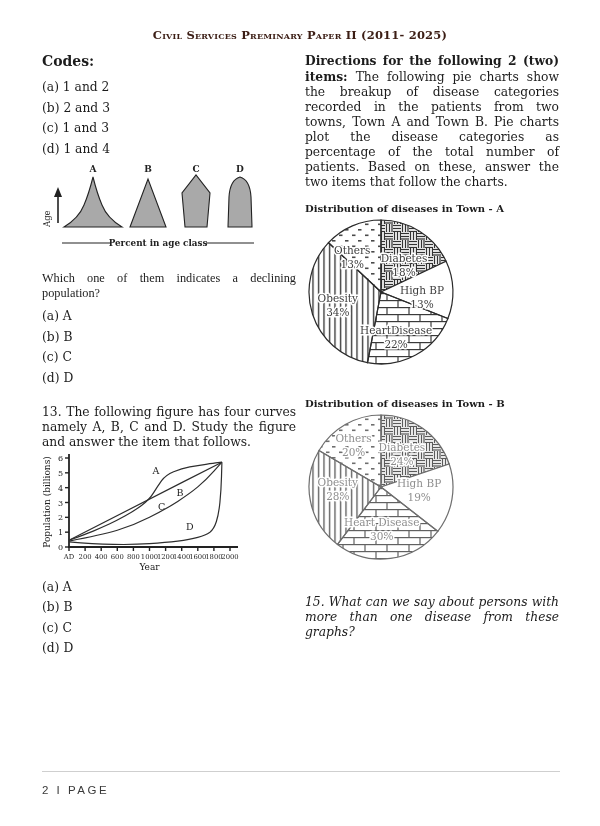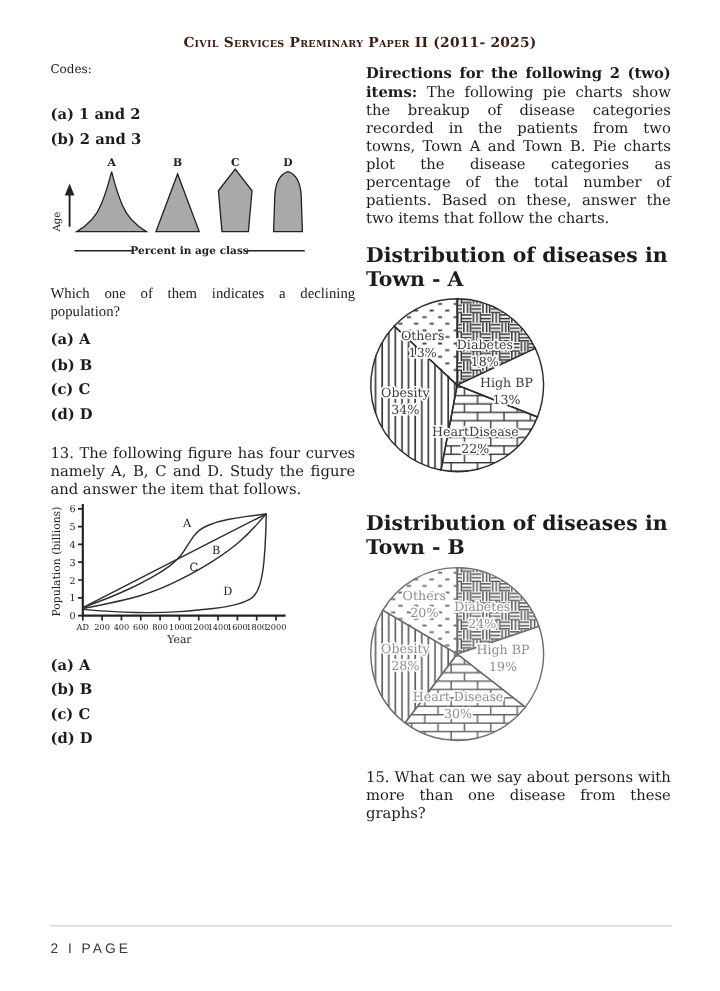--- a/index.html
+++ b/index.html
@@ -5,33 +5,33 @@
   html,body{margin:0;padding:0;background:#ffffff;}
   .page{position:relative;width:600px;height:826px;background:#fff;overflow:hidden;
         font-family:"DejaVu Serif",serif;color:#1c1c1c;}
   .header{position:absolute;top:24px;left:0;width:600px;text-align:center;}
   .header span{font-weight:bold;font-variant:small-caps;font-size:11.5px;letter-spacing:.2px;}
   .col{position:absolute;top:53px;width:254px;}
   .col-left{left:42px;}
   .col-right{left:305px;}
   p{margin:0;}
   .para{font-size:12.3px;line-height:15px;text-align:justify;}
-  .codes-title{font-size:10px;font-weight:normal;margin-bottom:24px;}
-  .options .option{font-size:12.3px;line-height:13px;margin-bottom:7.5px;font-weight:bold;}
+  .codes-title{font-size:14px;font-weight:bold;margin-bottom:12px;}
+  .options .option{font-size:12.3px;line-height:13px;margin-bottom:7.5px;}
   .options{margin-top:9px;}
   .options-codes{margin-top:0;}
   .q12{margin-top:14px;}
   .q13{margin-top:20px;}
   .q14{margin-top:10px;}
-  .q15{margin-top:20px;}
+  .q15{margin-top:32px;font-style:italic;}
   .prompt{margin-top:20px;font-family:Liberation Serif, serif;}
   svg{display:block;}
   #fig-pyramids{margin-top:4px;margin-bottom:4px;}
   #fig-curves{margin-bottom:3px;}
-  .pie-title{font-size:17px;font-weight:bold;margin-top:13px;margin-bottom:2px;}
+  .pie-title{font-size:10px;font-weight:bold;margin-top:13px;margin-bottom:2px;}
   .pie-title-b{margin-top:30px;}
   .pielabel{paint-order:stroke;stroke:#ffffff;stroke-width:3px;stroke-linejoin:round;
             font-family:"DejaVu Serif",serif;}
   .figtext{font-family:"DejaVu Serif",serif;}
   .footer{position:absolute;left:42px;right:40px;top:771px;border-top:1px solid #cfcfcf;padding-top:7px;}
   .footer-text{font-family:"Liberation Sans",sans-serif;font-size:11.5px;letter-spacing:2.5px;color:#3a3a3a;}
 </style>
 </head>
 <body>
 
@@ -39,20 +39,22 @@
 
   <div class="header">
     <span style="color: rgb(59, 29, 20);">Civil Services Preminary Paper II (2011- 2025)</span>
   </div>
 
   <div class="col col-left">
     <p class="codes-title">Codes:</p>
     <div class="options options-codes">
         <div class="option">(a) 1 and 2</div>
         <div class="option">(b) 2 and 3</div>
+        <div class="option">(c) 1 and 3</div>
+        <div class="option">(d) 1 and 4</div>
       </div>
 
     <svg id="fig-pyramids" viewBox="0 0 254 88" width="254" height="88">
         <line x1="16" y1="60" x2="16" y2="32" stroke="#222" stroke-width="1.6"></line>
         <path d="M16,24 L12,34 L20,34 Z" fill="#222"></path>
         <text x="8" y="64" transform="rotate(-90 8 64)" font-size="8.5" fill="#222" class="figtext">Age</text>
         <path d="M22,64 C32,58 38,52 42,42 C45,35 48,26 51,14 C54,26 57,35 60,42 C64,52 70,58 80,64 Z" fill="#a9a9a9" stroke="#222" stroke-width="1.1"></path>
         <text x="51" y="9" text-anchor="middle" font-size="9" font-weight="bold" fill="#222" class="figtext">A</text>
         <path d="M88,64 L106,16 L124,64 Z" fill="#a9a9a9" stroke="#222" stroke-width="1.1"></path>
         <text x="106" y="9" text-anchor="middle" font-size="9" font-weight="bold" fill="#222" class="figtext">B</text>

